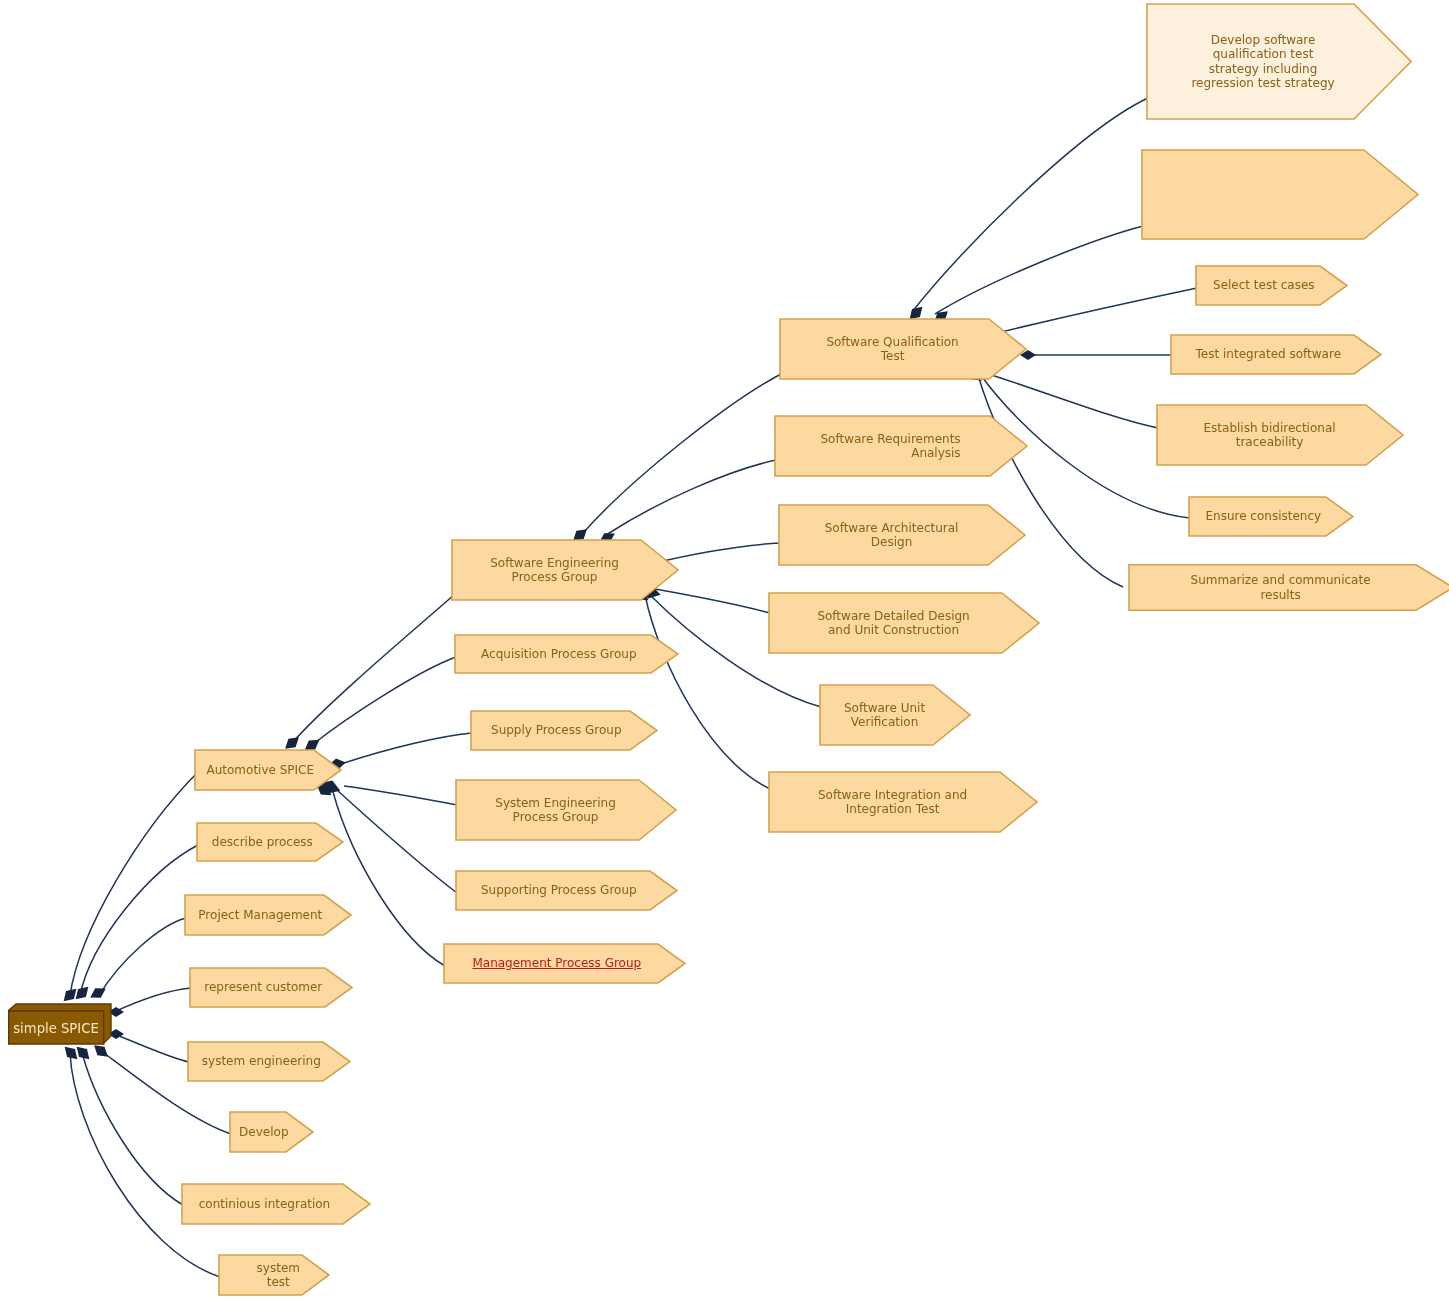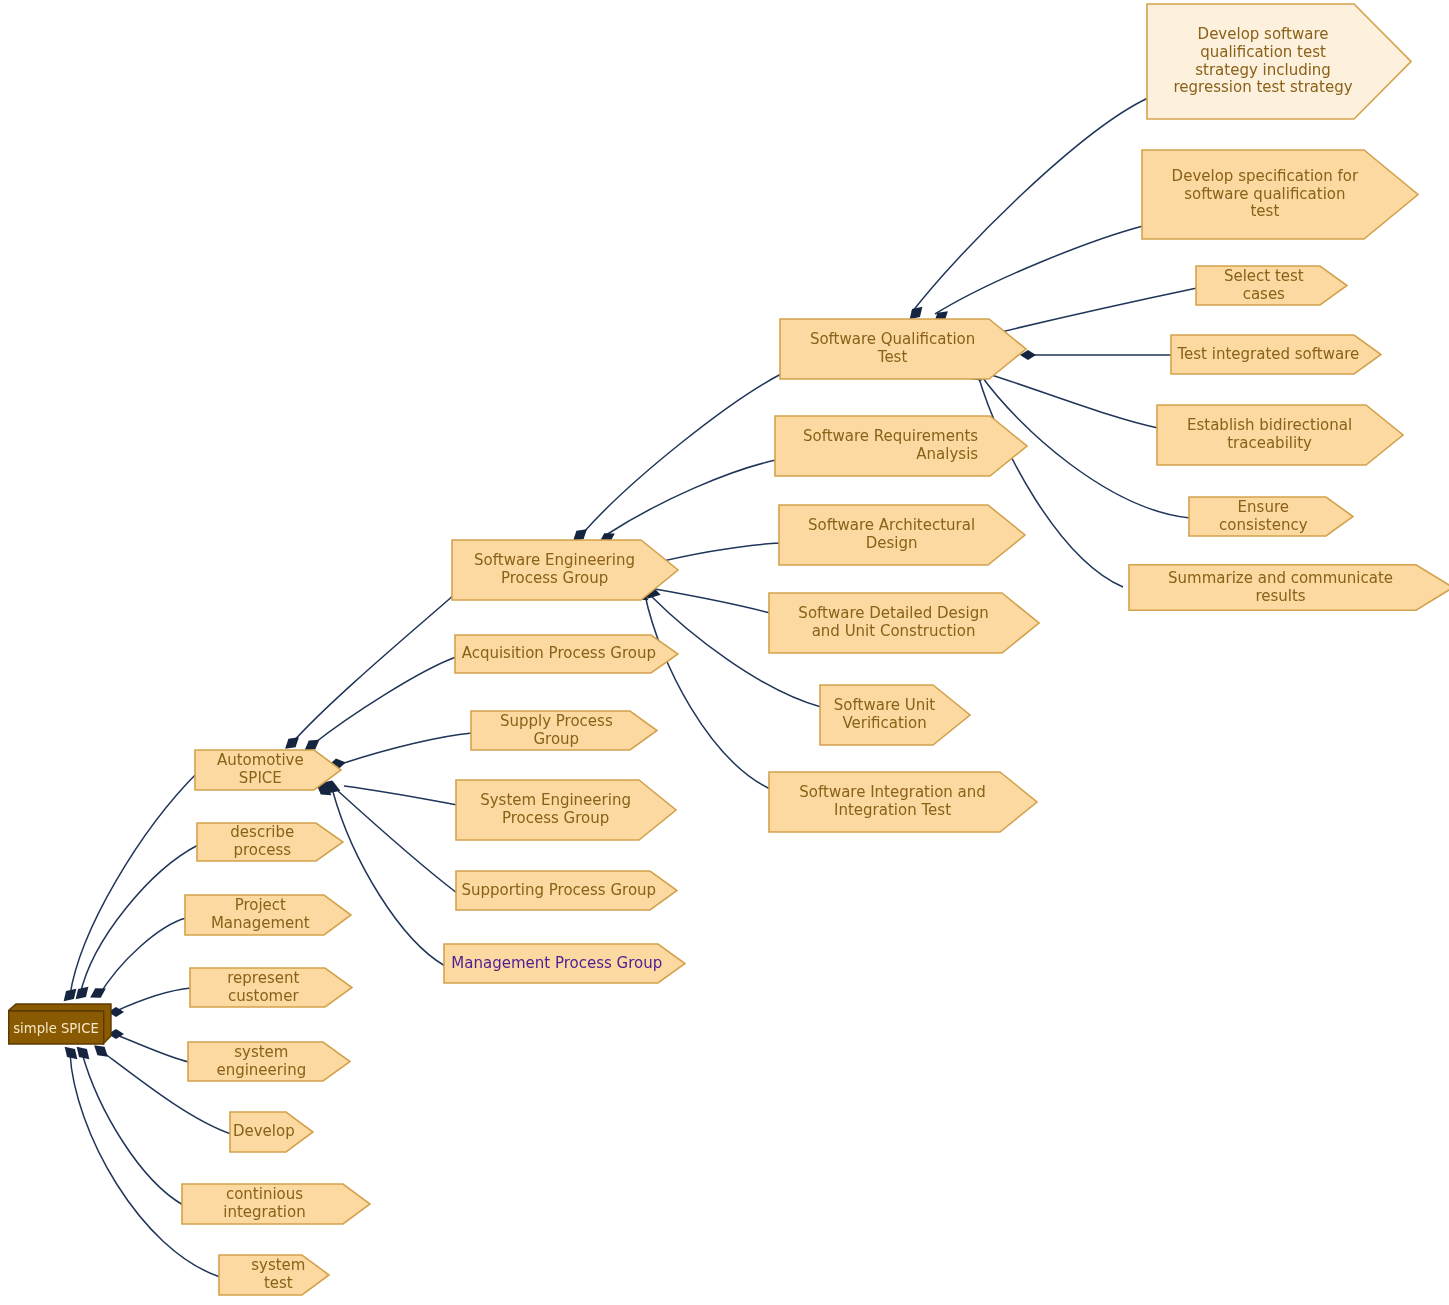--- a/index.html
+++ b/index.html
@@ -2,21 +2,21 @@
 <html><head>
 <meta charset="utf-8">
 <style>
   html,body{margin:0;padding:0;background:#ffffff;}
   body{font-family:"DejaVu Sans","Liberation Sans",sans-serif;}
   #canvas{position:relative;width:1449px;height:1305px;background:#ffffff;overflow:hidden;}
   #edges{position:absolute;left:0;top:0;width:1449px;height:1305px;pointer-events:none;}
   .node{position:absolute;box-sizing:border-box;display:flex;align-items:center;justify-content:center;text-align:center;}
   .node .lbl{
     position:relative;z-index:2;line-height:1.18;color:#8a6118;
-    font-size:15px;padding:0 6px;white-space:pre-line;
+    font-size:12px;padding:0 6px;white-space:pre-line;
   }
   .node .shape{position:absolute;left:0;top:0;width:100%;height:100%;z-index:1;}
   .root{position:absolute;box-sizing:border-box;}
   .root .lbl{color:#f5e7c8;font-size:13.2px;position:relative;z-index:3;}
 </style>
 </head>
 <body>
 
 <div id="canvas">
   <svg id="edges" viewBox="0 0 1449 1305">
@@ -149,21 +149,21 @@
     <div class="node" style="left: 455px; top: 870px; width: 223px; height: 41px;">
       <svg class="shape" viewBox="0 0 223 41" preserveAspectRatio="none">
         <polygon points="1,1 195,1 222,20.5 195,40 1,40" fill="#fbd9a0" stroke="#d4a24c" stroke-width="1.6" vector-effect="non-scaling-stroke"></polygon>
       </svg>
       <div class="lbl" style="color: rgb(138, 97, 24); margin-right: 15.4px;">Supporting Process Group</div>
     </div>
     <div class="node" style="left: 443px; top: 943px; width: 243px; height: 41px;">
       <svg class="shape" viewBox="0 0 243 41" preserveAspectRatio="none">
         <polygon points="1,1 215,1 242,20.5 215,40 1,40" fill="#fbd9a0" stroke="#d4a24c" stroke-width="1.6" vector-effect="non-scaling-stroke"></polygon>
       </svg>
-      <div class="lbl" style="color: #4c1d95; margin-right: 15.4px;">Management Process Group</div>
+      <div class="lbl" style="color: #b91c1c; margin-right: 15.4px; text-decoration: underline;">Management Process Group</div>
     </div>
     <div class="node" style="left: 779px; top: 318px; width: 248px; height: 62px;">
       <svg class="shape" viewBox="0 0 248 62" preserveAspectRatio="none">
         <polygon points="1,1 210,1 247,31 210,61 1,61" fill="#fbd9a0" stroke="#d4a24c" stroke-width="1.6" vector-effect="non-scaling-stroke"></polygon>
       </svg>
       <div class="lbl" style="color: rgb(138, 97, 24); margin-right: 20.9px;">Software Qualification
 Test</div>
     </div>
     <div class="node" style="left: 774px; top: 415px; width: 254px; height: 62px; text-align: right;">
       <svg class="shape" viewBox="0 0 254 62" preserveAspectRatio="none">
@@ -206,23 +206,20 @@
       </svg>
       <div class="lbl" style="color: rgb(138, 97, 24); margin-right: 31.9px;">Develop software
 qualification test
 strategy including
 regression test strategy</div>
     </div>
     <div class="node" style="left: 1141px; top: 149px; width: 278px; height: 91px;">
       <svg class="shape" viewBox="0 0 278 91" preserveAspectRatio="none">
         <polygon points="1,1 223,1 277,45.5 223,90 1,90" fill="#fbd9a0" stroke="#d4a24c" stroke-width="1.6" vector-effect="non-scaling-stroke"></polygon>
       </svg>
-      <div class="lbl" style="color: rgb(138, 97, 24); margin-right: 30.25px;">Develop specification for
-software qualification
-test</div>
     </div>
     <div class="node" style="left: 1195px; top: 265px; width: 153px; height: 41px;">
       <svg class="shape" viewBox="0 0 153 41" preserveAspectRatio="none">
         <polygon points="1,1 125,1 152,20.5 125,40 1,40" fill="#fbd9a0" stroke="#d4a24c" stroke-width="1.6" vector-effect="non-scaling-stroke"></polygon>
       </svg>
       <div class="lbl" style="color: rgb(138, 97, 24); margin-right: 15.4px;">Select test cases</div>
     </div>
     <div class="node" style="left: 1170px; top: 334px; width: 212px; height: 41px;">
       <svg class="shape" viewBox="0 0 212 41" preserveAspectRatio="none">
         <polygon points="1,1 184,1 211,20.5 184,40 1,40" fill="#fbd9a0" stroke="#d4a24c" stroke-width="1.6" vector-effect="non-scaling-stroke"></polygon>

